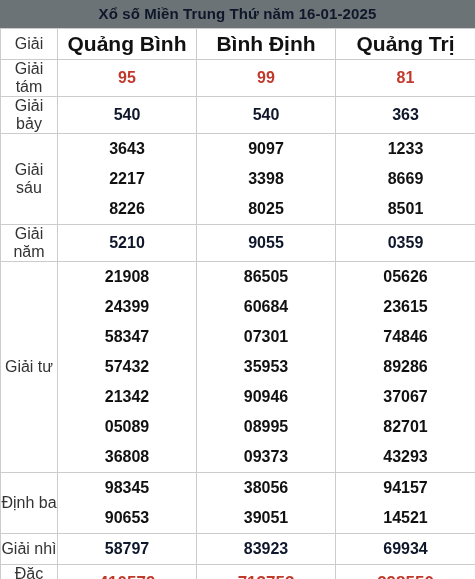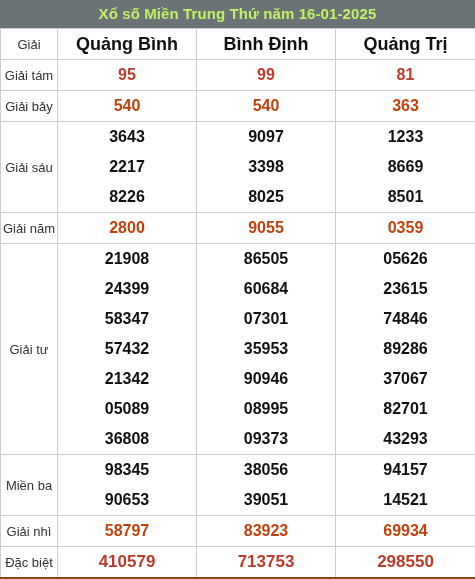--- a/index.html
+++ b/index.html
@@ -16,21 +16,21 @@
   .lottery-widget {
     width: 475px;
     height: 579px;
     box-sizing: border-box;
     display: flex;
     flex-direction: column;
     background: #ffffff;
   }
   .title-bar {
     background: #6b7376;
-    color: #bef264;
+    color: #0f172a;
     font-size: 15px;
     font-weight: bold;
     text-align: center;
     line-height: 28px;
     height: 28px;
     letter-spacing: 0.1px;
     flex: 0 0 auto;
   }
   table.results {
     border-collapse: collapse;
@@ -44,34 +44,34 @@
     text-align: center;
     vertical-align: middle;
     padding: 0;
   }
   col.c-label { width: 57px; }
   col.c-prov  { width: 139px; }
   col.c-prov2 { width: 139px; }
   col.c-prov3 { width: 140px; }
 
   .label-cell {
-    font-size: 13px;
+    font-size: 16px;
     color: #333333;
     font-weight: normal;
   }
   .province-cell {
-    font-size: 18px;
+    font-size: 21px;
     font-weight: bold;
     color: #111111;
     height: 30px;
   }
   .num {
     font-size: 16px;
     font-weight: bold;
-    color: #c2410c;
+    color: #0f172a;
     height: 30px;
     line-height: 30px;
   }
   .num.red {
     color: #c0392b;
   }
   .num.special {
     font-size: 17px;
     color: #c0392b;
   }
@@ -140,21 +140,21 @@
           <td>
             <div class="stack">
               <div>1233</div>
               <div>8669</div>
               <div>8501</div>
             </div>
           </td>
         </tr>
         <tr>
           <td class="label-cell">Giải năm</td>
-          <td class="num">2800</td>
+          <td class="num">5210</td>
           <td class="num">9055</td>
           <td class="num">0359</td>
         </tr>
         <tr>
           <td class="label-cell">Giải tư</td>
           <td>
             <div class="stack">
               <div>21908</div>
               <div>24399</div>
               <div>58347</div>
@@ -181,21 +181,21 @@
               <div>23615</div>
               <div>74846</div>
               <div>89286</div>
               <div>37067</div>
               <div>82701</div>
               <div>43293</div>
             </div>
           </td>
         </tr>
         <tr>
-          <td class="label-cell">Miền ba</td>
+          <td class="label-cell">Định ba</td>
           <td>
             <div class="stack">
               <div>98345</div>
               <div>90653</div>
             </div>
           </td>
           <td>
             <div class="stack">
               <div>38056</div>
               <div>39051</div>

